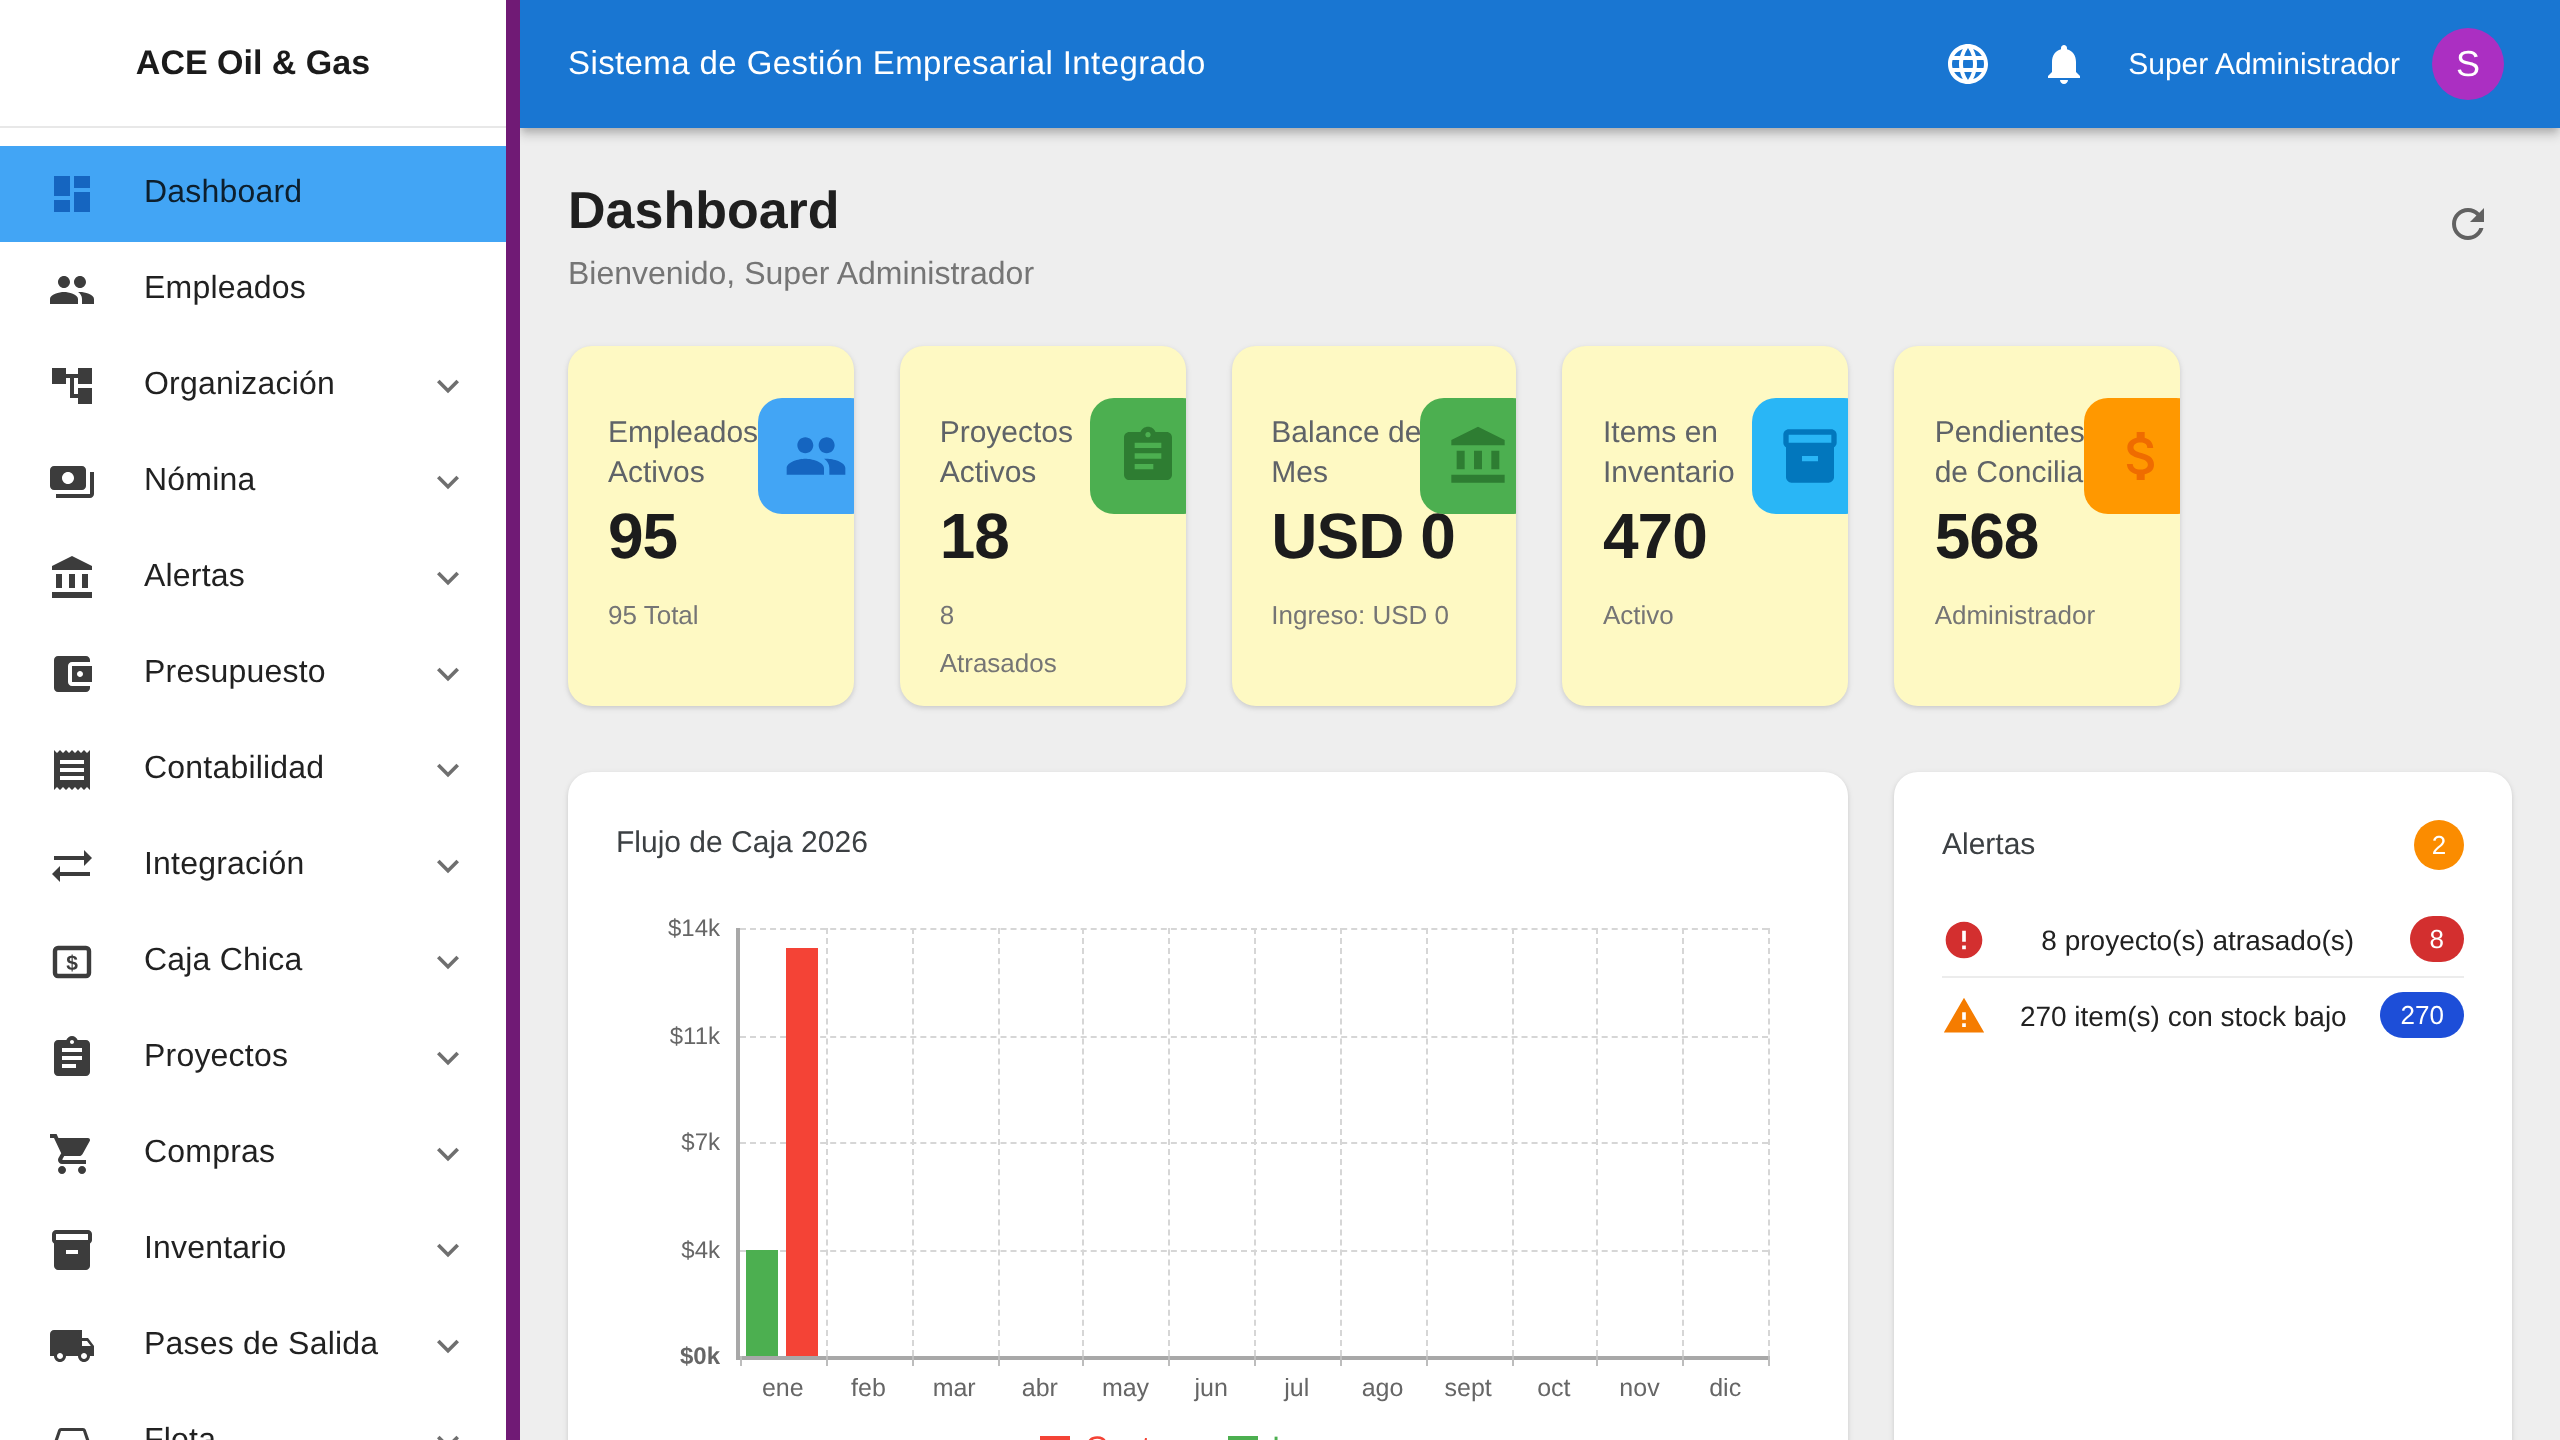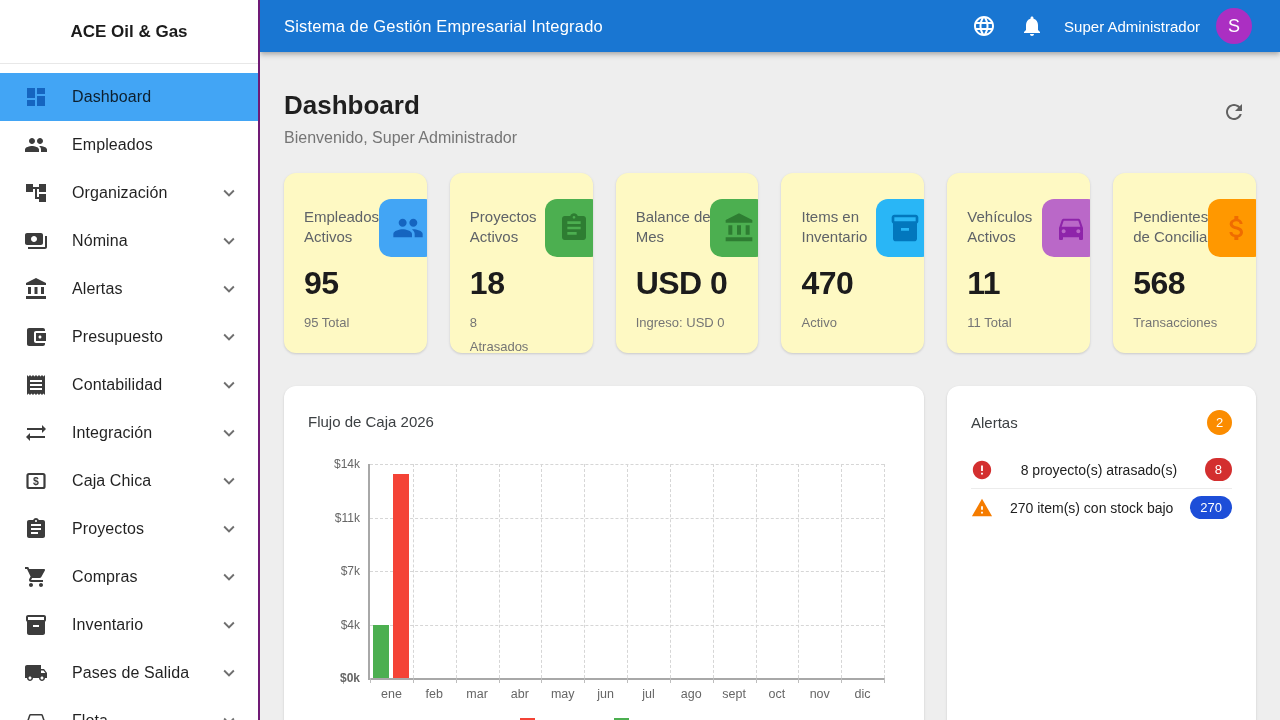--- a/index.html
+++ b/index.html
@@ -7,21 +7,21 @@
   body {
     font-family: "Liberation Sans", "DejaVu Sans", sans-serif;
     background: #eeeeee;
     position: relative;
     color: #212121;
   }
 
   
   .sidebar {
     position: absolute; left: 0; top: 0; width: 260px; height: 720px;
-    background: #ffffff; z-index: 20; border-right: 2px solid #701a75;
+    background: #ffffff; z-index: 20; border-right: 7px solid #701a75;
   }
   .brand {
     height: 64px; display: flex; align-items: center; justify-content: center;
     font-size: 17px; font-weight: bold; color: #1b1b1b;
     border-bottom: 1px solid #e8e8e8;
   }
   .nav { padding-top: 9px; }
   .nav-item {
     height: 48px; display: flex; align-items: center;
     padding: 0 18px 0 24px; cursor: pointer; color: rgba(0,0,0,0.87);
@@ -29,21 +29,21 @@
   .nav-item .nav-icon { width: 24px; height: 24px; color: #3c3c3c; margin-right: 24px; flex: 0 0 24px; }
   .nav-item .nav-label { font-size: 16px; flex: 1; letter-spacing: .1px; }
   .nav-item .chevron { width: 22px; height: 22px; color: #6f6f6f; }
   .nav-item.active { background: #42a5f5; }
   .nav-item.active .nav-icon { color: #1565c0; }
   .nav-item.active .nav-label { color: #0d1f2d; }
   svg { display: block; }
 
   
   .header {
-    position: absolute; left: 260px; top: 0; right: 0; height: 52px;
+    position: absolute; left: 260px; top: 0; right: 0; height: 64px;
     background: #1976d2; color: #fff; display: flex; align-items: center;
     padding: 0 28px 0 24px; z-index: 10;
     box-shadow: 0 2px 4px -1px rgba(0,0,0,.2), 0 4px 5px 0 rgba(0,0,0,.14);
   }
   .header-title { font-size: 16.5px; font-weight: 400; flex: 1; letter-spacing: .2px; }
   .header-actions { display: flex; align-items: center; gap: 8px; }
   .icon-btn {
     width: 40px; height: 40px; display: flex; align-items: center; justify-content: center;
     border-radius: 50%; cursor: pointer; color: #fff;
   }
@@ -70,21 +70,21 @@
   
   .stats-grid {
     margin-top: 24px; display: grid; grid-template-columns: repeat(6, 1fr); gap: 23px;
   }
   .stat-card {
     position: relative; overflow: hidden; background: #fef9c3; border-radius: 12px;
     height: 180px; padding: 34px 20px;
     box-shadow: 0 1px 3px rgba(0,0,0,0.10), 0 1px 2px rgba(0,0,0,0.06);
   }
   .stat-label { font-size: 15px; line-height: 20px; color: #5f6368; width: 94px; }
-  .stat-value { font-size: 32px; font-weight: bold; color: #1c1c1c; margin-top: 18px; letter-spacing: -0.5px; white-space: nowrap; }
+  .stat-value { font-size: 32px; font-weight: bold; color: #1c1c1c; margin-top: 3px; letter-spacing: -0.5px; white-space: nowrap; }
   .stat-sub { font-size: 13px; color: #757575; margin-top: 9px; line-height: 24px; white-space: pre-line; }
   .stat-icon {
     position: absolute; top: 26px; right: -10px; width: 58px; height: 58px;
     border-radius: 12px; display: flex; align-items: center; justify-content: center;
   }
 
   
   .bottom-row { margin-top: 33px; display: grid; grid-template-columns: 640px 1fr; gap: 23px; }
   .panel {
     background: #fff; border-radius: 12px; height: 400px;
@@ -393,35 +393,25 @@
       <div class="stat-label">Items en Inventario</div>
       <div class="stat-value">470</div>
       <div class="stat-sub">Activo</div>
       <div class="stat-icon" style="background-color: rgb(41, 182, 246); color: rgb(2, 119, 189);">
           <svg width="32" height="32" viewBox="0 0 24 24" fill="currentColor">
             <path d="M20 2H4c-1 0-2 .9-2 2v3.01c0 .72.43 1.34 1 1.69V20c0 1.1 1.1 2 2 2h14c.9 0 2-.9 2-2V8.7c.57-.35 1-.97 1-1.69V4c0-1.1-1-2-2-2zm-5 12H9v-2h6v2zm5-7H4V4h16v3z"></path>
           </svg>
         </div>
     </div>
 
-    <div class="stat-card">
-      <div class="stat-label">Vehículos Activos</div>
-      <div class="stat-value">11</div>
-      <div class="stat-sub">11 Total</div>
-      <div class="stat-icon" style="background-color: rgb(186, 104, 200); color: rgb(142, 36, 170);">
-          <svg width="32" height="32" viewBox="0 0 24 24" fill="currentColor">
-            <path d="M18.92 6.01C18.72 5.42 18.16 5 17.5 5h-11c-.66 0-1.21.42-1.42 1.01L3 12v8c0 .55.45 1 1 1h1c.55 0 1-.45 1-1v-1h12v1c0 .55.45 1 1 1h1c.55 0 1-.45 1-1v-8l-2.08-5.99zM6.5 16c-.83 0-1.5-.67-1.5-1.5S5.67 13 6.5 13s1.5.67 1.5 1.5S7.33 16 6.5 16zm11 0c-.83 0-1.5-.67-1.5-1.5s.67-1.5 1.5-1.5 1.5.67 1.5 1.5-.67 1.5-1.5 1.5zM5 11l1.5-4.5h11L19 11H5z"></path>
-          </svg>
-        </div>
-    </div>
 
     <div class="stat-card">
       <div class="stat-label">Pendientes de Conciliar</div>
       <div class="stat-value">568</div>
-      <div class="stat-sub">Transacciones</div>
+      <div class="stat-sub">Administrador</div>
       <div class="stat-icon" style="background-color: rgb(255, 152, 0); color: rgb(239, 108, 0);">
           <svg width="32" height="32" viewBox="0 0 24 24" fill="currentColor">
             <path d="M11.8 10.9c-2.27-.59-3-1.2-3-2.15 0-1.09 1.01-1.85 2.7-1.85 1.78 0 2.44.85 2.5 2.1h2.21c-.07-1.72-1.12-3.3-3.21-3.81V3h-3v2.16c-1.94.42-3.5 1.68-3.5 3.61 0 2.31 1.91 3.46 4.7 4.13 2.5.6 3 1.48 3 2.41 0 .69-.49 1.79-2.7 1.79-2.06 0-2.87-.92-2.98-2.1h-2.2c.12 2.19 1.76 3.42 3.68 3.83V21h3v-2.15c1.95-.37 3.5-1.5 3.5-3.55 0-2.84-2.43-3.81-4.7-4.4z"></path>
           </svg>
         </div>
     </div>
 
   </div>
 
   <div class="bottom-row">

